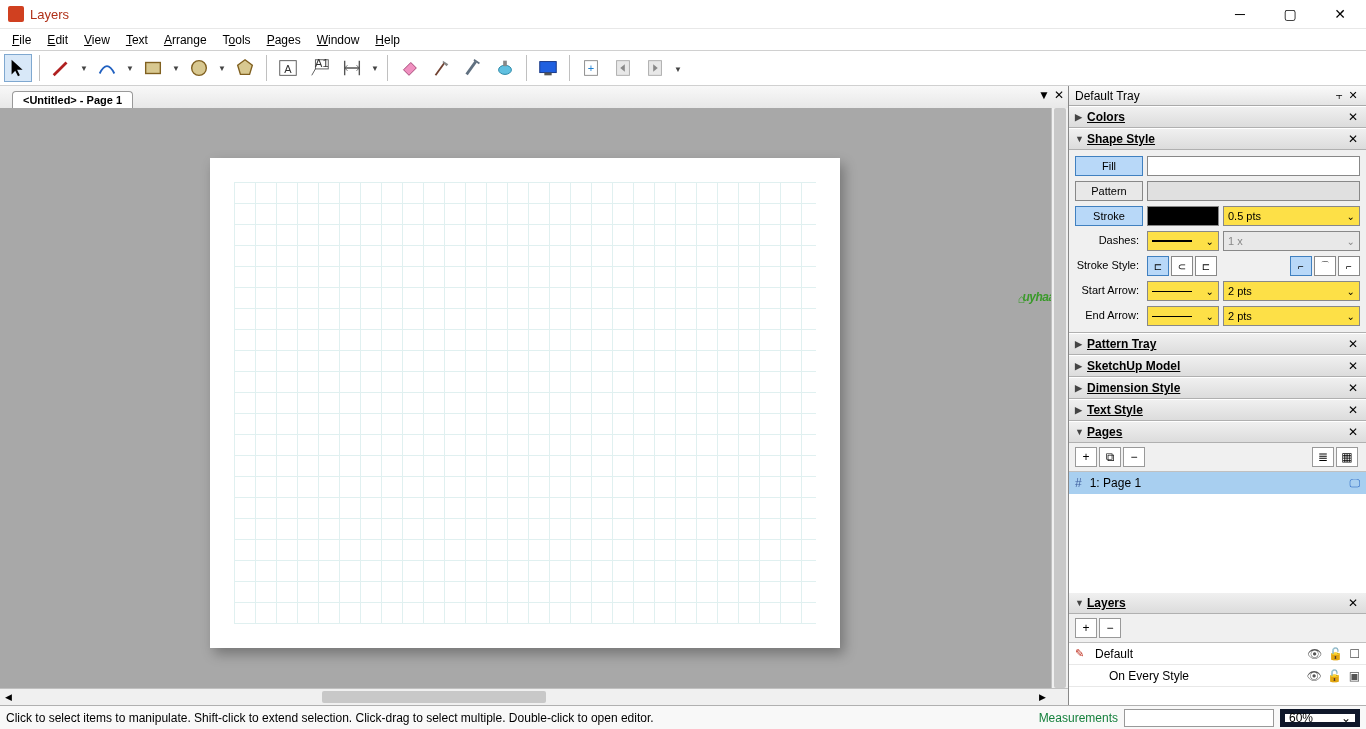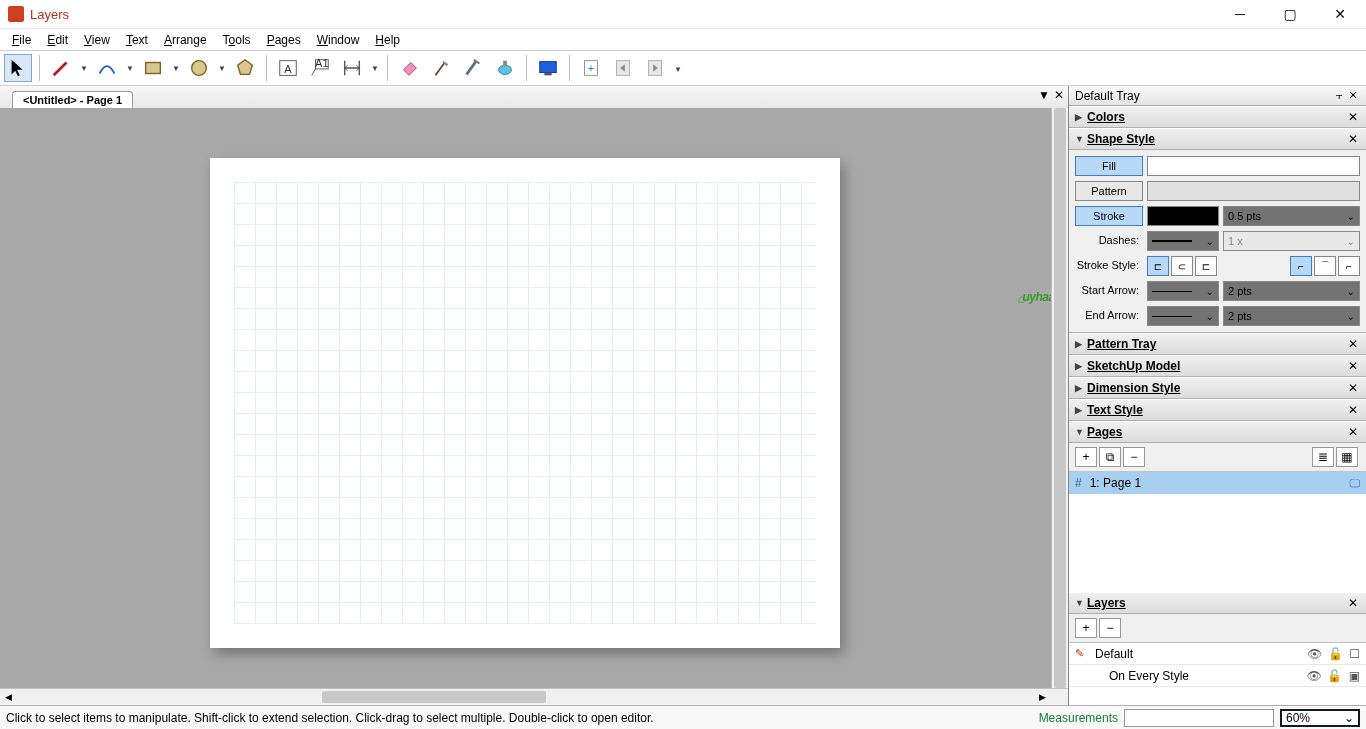--- a/index.html
+++ b/index.html
@@ -58,21 +58,21 @@
 
 .ss-row { display: flex; align-items: center; margin-bottom: 5px; gap: 4px; }
 .ss-label { width: 68px; text-align: center; height: 20px; line-height: 18px; border: 1px solid #888; font-size: 11px; cursor: pointer; }
 .ss-label.right { text-align: right; border: none; background: transparent; padding-right: 4px; }
 .ss-label.on { background: #b8d8f8; border-color: #4080c0; }
 .ss-label.off { background: #e8e8e8; }
 .ss-swatch { flex: 1; height: 20px; border: 1px solid #888; }
 .ss-swatch.white { background: #fff; }
 .ss-swatch.disabled { background: #e0e0e0; }
 .ss-swatch.black { background: #000; }
-.ss-select { height: 20px; border: 1px solid #888; background: #737373; display: flex; align-items: center; padding: 0 4px; font-size: 11px; position: relative; cursor: pointer; }
+.ss-select { height: 20px; border: 1px solid #888; background: #fde047; display: flex; align-items: center; padding: 0 4px; font-size: 11px; position: relative; cursor: pointer; }
 .ss-select::after { content: "⌄"; position: absolute; right: 4px; font-size: 10px; }
 .ss-select.w72 { width: 72px; }
 .ss-select.flex { flex: 1; }
 .ss-select.disabled { background: #e8e8e8; color: #888; }
 .ss-btns { display: flex; gap: 2px; }
 .ss-btn { width: 22px; height: 20px; border: 1px solid #888; background: #fff; display: flex; align-items: center; justify-content: center; font-size: 10px; cursor: pointer; }
 .ss-btn.on { background: #b8d8f8; border-color: #4080c0; }
 
 
 .pages-tools { display: flex; align-items: center; padding: 4px 6px; border-bottom: 1px solid #c0c0c0; background: #f0f0f0; }
@@ -90,21 +90,21 @@
 .layer-row .pencil { width: 14px; margin-right: 6px; color: #c03020; font-size: 11px; }
 .layer-row .name { flex: 1; }
 .layer-row .icons { display: flex; gap: 6px; font-size: 11px; color: #555; }
 .layer-row.indent .name { padding-left: 14px; }
 
 
 .statusbar { height: 24px; border-top: 1px solid #b0b0b0; display: flex; align-items: center; padding: 0 6px; background: #f8f8f8; font-size: 11px; }
 .statusbar .msg { flex: 1; }
 .statusbar .mlabel { color: #15803d; margin-right: 6px; }
 .statusbar .minput { width: 150px; height: 18px; border: 1px solid #999; background: #fff; margin-right: 6px; }
-.statusbar .zoom { width: 80px; height: 18px; border: 2px solid #0f172a; background: #fff; display: flex; align-items: center; padding: 0 4px; position: relative; }
+.statusbar .zoom { width: 80px; height: 18px; border: 5px solid #0f172a; background: #fff; display: flex; align-items: center; padding: 0 4px; position: relative; }
 .statusbar .zoom::after { content: "⌄"; position: absolute; right: 4px; }
 
 
 .watermark { position: absolute; right: -60px; top: 175px; color: #3a9a2a; font-weight: bold; font-size: 20px; font-style: italic; pointer-events: none; z-index: 10; font-family: Georgia, serif; letter-spacing: -0.5px; }
 .watermark .house { display: inline-block; transform: translateY(2px); margin-right: -2px; }
 
 
 .ico { width: 22px; height: 22px; display: inline-block; }
 </style>
 </head>

